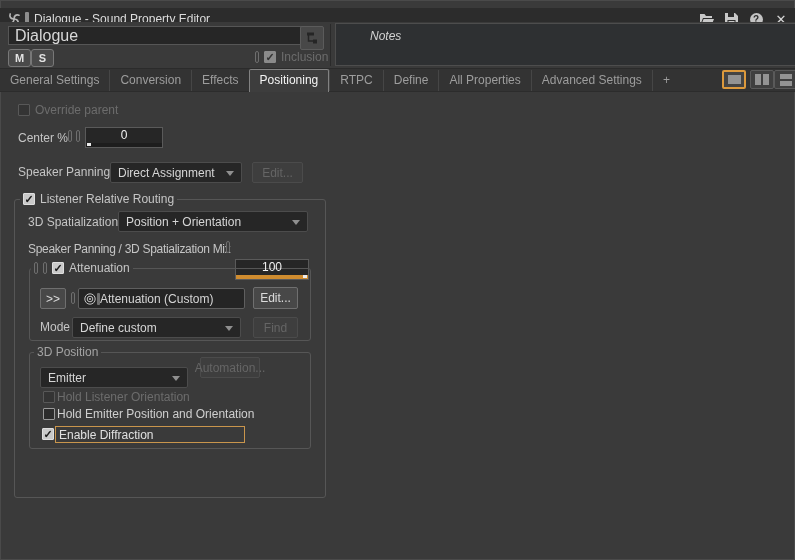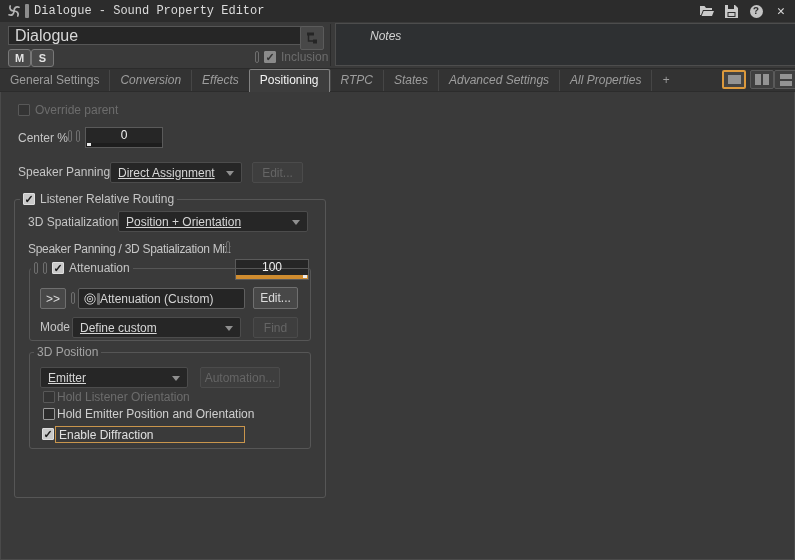--- a/index.html
+++ b/index.html
@@ -1,21 +1,21 @@
 <!DOCTYPE html>
 <html><head>
 <meta charset="utf-8">
 <style>
   html,body{margin:0;padding:0;background:#202020;}
   body{font-family:"Liberation Sans",sans-serif;-webkit-font-smoothing:antialiased;}
   #win{position:relative;width:795px;height:560px;background:#3a3a3a;overflow:hidden;
        box-shadow:inset 0 0 0 1px #4a4a4a;font-size:12px;color:#c5c5c5;}
   .abs{position:absolute;}
   
-  #titlebar{left:0;top:0;width:795px;height:22px;background:#2c2c2c;border-bottom:1px solid #222;font-family:Liberation Mono, monospace;}
+  #titlebar{left:0;top:8px;width:795px;height:22px;background:#2c2c2c;border-bottom:1px solid #222;}
   #title-text{left:34px;top:4px;color:#dcdcdc;}
   .grip{left:25px;top:4px;width:4px;height:14px;background:#8d8d8d;border-radius:1px;}
   .tb-icons{right:6px;top:3px;display:flex;gap:9px;align-items:center;height:16px;}
   .tb-ic{width:16px;height:16px;display:flex;align-items:center;justify-content:center;color:#c9c9c9;cursor:default;}
   .help-circle{width:13px;height:13px;border-radius:50%;background:#c4c4c4;color:#2c2c2c;
                font-size:10px;font-weight:bold;display:flex;align-items:center;justify-content:center;}
   .close-x{font-size:13px;color:#d6d6d6;}
   
   #header{left:0;top:22px;width:795px;height:46px;background:#3a3a3a;border-bottom:1px solid #2b2b2b;}
   .field{background:#262626;border:1px solid #565656;color:#d8d8d8;}
@@ -25,35 +25,35 @@
             display:flex;align-items:center;justify-content:center;}
   .ms-btn{top:27px;width:21px;height:16px;background:#4a4a4a;border:1px solid #787878;border-radius:3px;
           color:#e2e2e2;font-weight:bold;font-size:11px;display:flex;align-items:center;justify-content:center;}
   #inclusion-row{left:255px;top:28px;display:flex;align-items:center;gap:5px;}
   #hdr-divider{left:330px;top:2px;width:1px;height:42px;background:#2a2a2a;}
   #notes-box{left:335px;top:1px;width:454px;height:41px;background:#2e3032;border:1px solid #4d4d4d;padding-left:24px;}
   #notes-box .ph{font-style:italic;color:#d2d2d2;padding:5px 10px;display:block;}
   
   #tabbar{left:0;top:69px;width:795px;height:22px;background:#333;border-bottom:1px solid #2c2c2c;display:flex;align-items:flex-end;}
   .tab{height:21px;line-height:21px;padding:0 10px;color:#9d9d9d;white-space:nowrap;position:relative;}
-  .tab:not(.active):not(:first-child){border-left:1px solid #464646;font-style:italic;}
+  .tab:not(.active):not(:first-child){border-left:1px solid #464646;}
   .tab.active{background:#3d3d3d;color:#f3f3f3;border:1px solid #828282;border-bottom:none;
               border-radius:2px 2px 0 0;margin-bottom:-1px;height:22px;z-index:2;}
   .layout-btn{top:1px;width:24px;height:19px;background:#3f3f3f;border:1px solid #5a5a5a;border-radius:2px;
               display:flex;align-items:center;justify-content:center;gap:2px;box-sizing:border-box;}
   .layout-btn.sel{border:2px solid #dd9a3d;background:#444;}
   .lb-rect{background:#939393;}
   
   .label{white-space:nowrap;color:#c5c5c5;}
   .dim{color:#6c6c6c;}
   .btn{background:#484848;border:1px solid #6f6f6f;border-radius:2px;color:#dcdcdc;
        display:flex;align-items:center;justify-content:center;font-size:12px;box-sizing:border-box;}
   .btn.disabled{background:#3e3e3e;border-color:#4b4b4b;color:#656565;}
   .dd{background:#262626;border:1px solid #4c4c4c;border-radius:2px;color:#d6d6d6;box-sizing:border-box;
-      display:flex;align-items:center;padding:0 7px;text-decoration:underline;}
+      display:flex;align-items:center;padding:0 7px;}
   .dd .caret{position:absolute;right:7px;top:8px;width:0;height:0;border-left:4px solid transparent;
              border-right:4px solid transparent;border-top:5px solid #8f8f8f;}
   .cb{width:12px;height:12px;box-sizing:border-box;border-radius:1px;}
   .cb.unchecked{background:#2c2c2c;border:1px solid #9a9a9a;}
   .cb.unchecked.disabled{background:#343434;border:1px solid #585858;}
   .cb.checked{background:#c9c9c9;border:1px solid #dedede;color:#1c1c1c;font-size:11px;font-weight:bold;
               display:flex;align-items:center;justify-content:center;line-height:10px;}
   .cb.checked.disabled{background:#8a8a8a;border-color:#8a8a8a;color:#343434;}
   .pill{width:4px;height:12px;border:1px solid #6e6e6e;border-radius:2px;background:#3c3c3c;box-sizing:border-box;}
   .groupbox{border:1px solid #565656;border-radius:3px;box-sizing:border-box;}
@@ -133,23 +133,23 @@
       <span class="ph">Notes</span>
     </div>
   </div>
 
   <div class="abs" id="tabbar">
     <div class="tab">General Settings</div>
     <div class="tab">Conversion</div>
     <div class="tab">Effects</div>
     <div class="tab active">Positioning</div>
     <div class="tab">RTPC</div>
-    <div class="tab">States</div>
+    <div class="tab">Define</div>
+    <div class="tab">All Properties</div>
     <div class="tab">Advanced Settings</div>
-    <div class="tab">All Properties</div>
     <div class="tab">+</div>
 
     <div class="abs layout-btn sel" style="left:722px">
       <div class="lb-rect" style="width:13px;height:9px"></div>
     </div>
     <div class="abs layout-btn" style="left:750px">
       <div class="lb-rect" style="width:6px;height:11px"></div>
       <div class="lb-rect" style="width:6px;height:11px"></div>
     </div>
     <div class="abs layout-btn" style="left:774px;flex-direction:column">
@@ -238,21 +238,21 @@
 
   <div class="abs groupbox" style="left:29px;top:352px;width:282px;height:97px"></div>
   <div class="abs legend" style="left:34px;top:345px">
     <span class="label" style="color:#a3a3a3">3D Position</span>
   </div>
 
   <div class="abs dd" style="left:40px;top:367px;width:148px;height:21px">
     <span>Emitter</span>
     <div class="caret"></div>
   </div>
-  <div class="abs btn disabled" style="left:200px;top:367px;width:80px;height:21px">
+  <div class="abs btn disabled" style="left:200px;top:357px;width:60px;height:21px">
     <span>Automation...</span>
   </div>
 
   <div class="abs cb unchecked disabled" style="left:43px;top:391px"></div>
   <span class="abs label dim" style="left:57px;top:390px">Hold Listener Orientation</span>
 
   <div class="abs cb unchecked" style="left:43px;top:408px"></div>
   <span class="abs label" style="left:57px;top:407px;color:#cfcfcf">Hold Emitter Position and Orientation</span>
 
   <div class="abs cb checked" style="left:42px;top:428px">✓</div>

